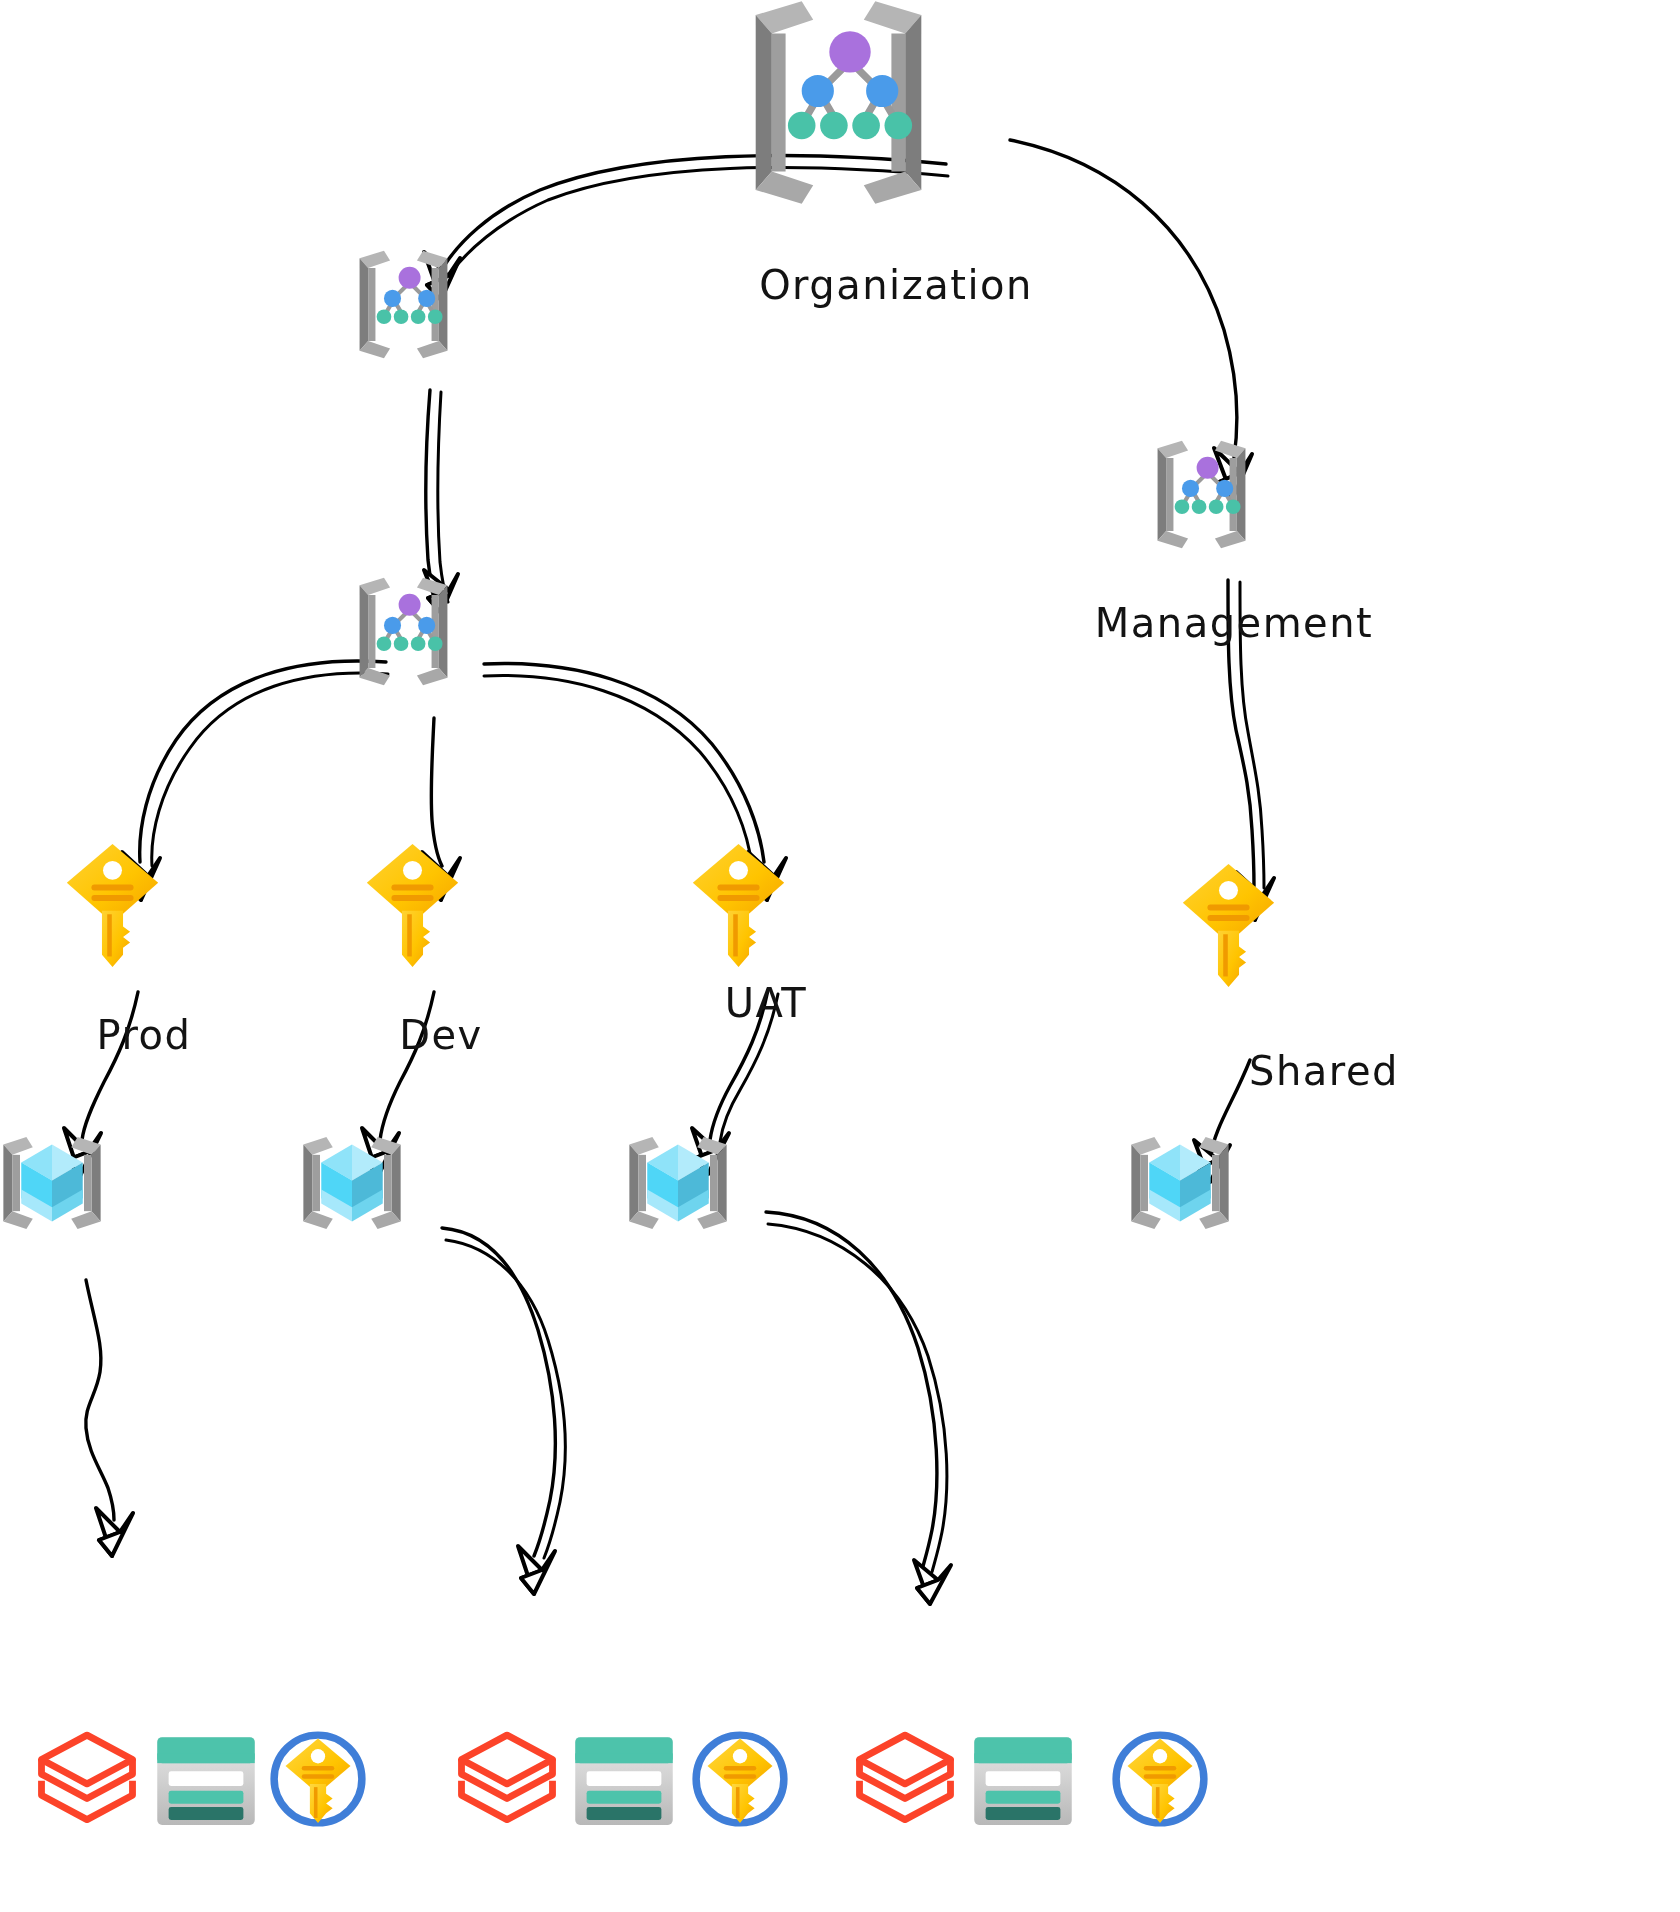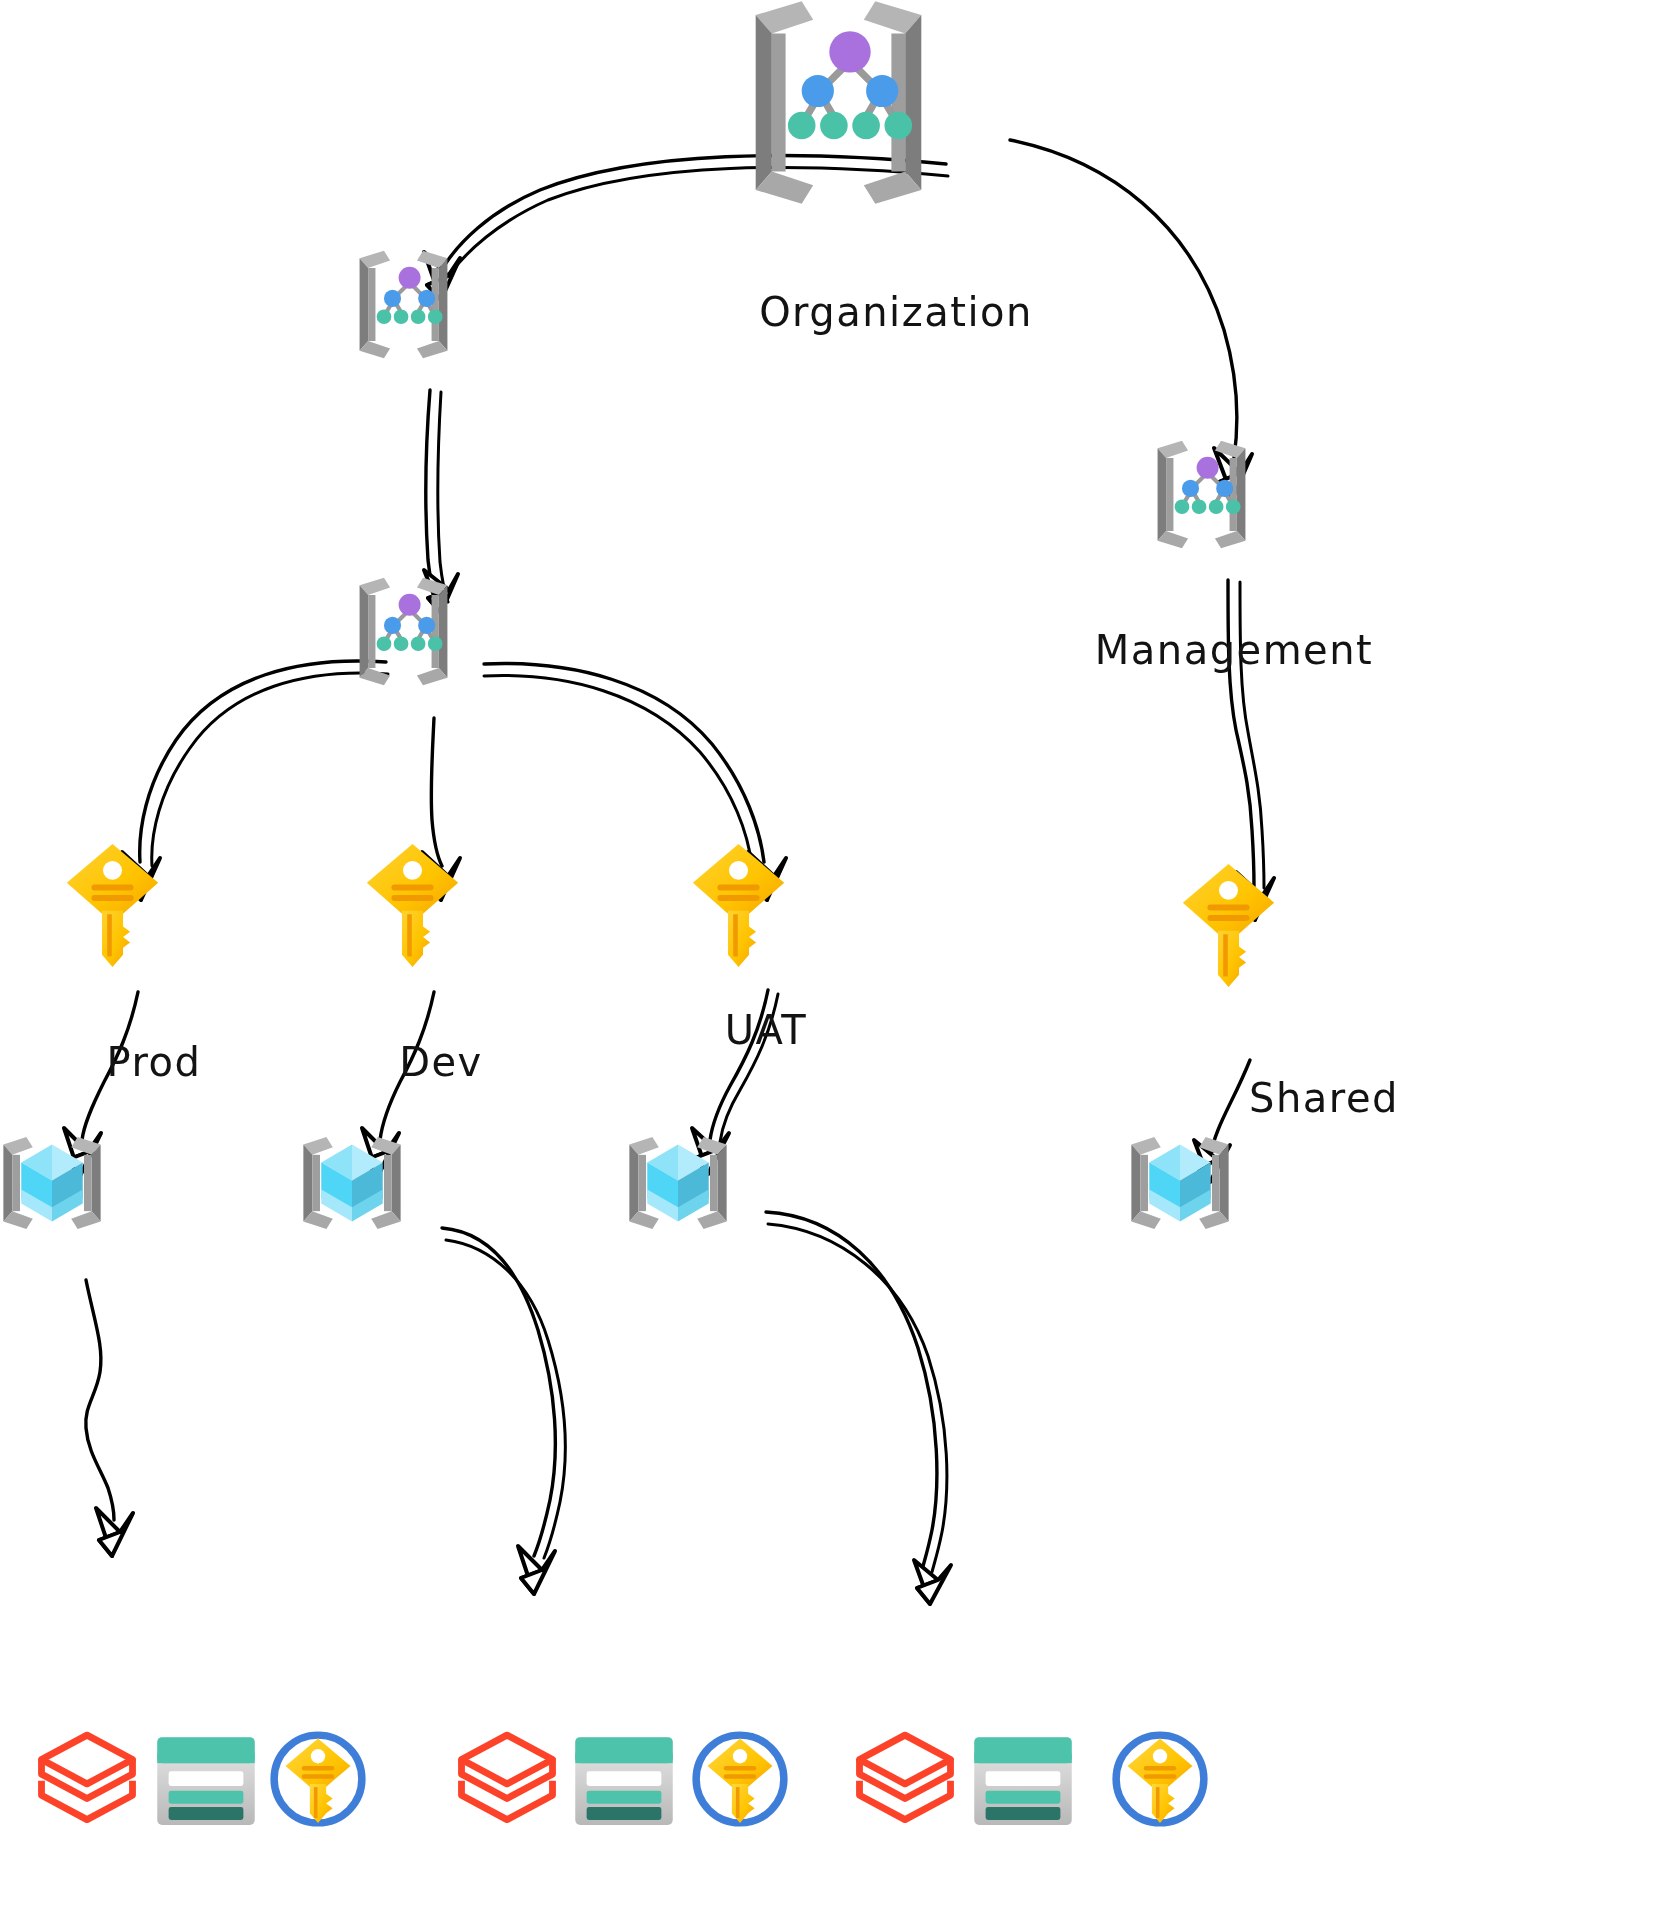--- a/index.html
+++ b/index.html
@@ -1,20 +1,20 @@
 <!DOCTYPE html>
 <html><head>
 <meta charset="utf-8">
 <style>
   html,body{margin:0;padding:0;background:#ffffff;}
   body{width:1680px;height:1912px;font-family:"DejaVu Sans",sans-serif;position:relative;overflow:hidden;}
   #stage{position:absolute;left:0;top:0;width:1680px;height:1912px;}
   svg.layer{position:absolute;left:0;top:0;width:1680px;height:1912px;}
   .lbl{position:absolute;font-family:"DejaVu Sans",sans-serif;font-size:40px;color:#131313;
-       white-space:nowrap;letter-spacing:1.5px;transform:translate(-50%,0);margin-top:27px;}
+       white-space:nowrap;letter-spacing:1.5px;transform:translate(-50%,0);}
   .node{position:absolute;transform:translate(-50%,-50%);}
 </style>
 </head>
 <body>
 
 <div id="stage">
 
   <svg class="layer" viewBox="0 0 1680 1912">
     <defs>
       <style>
@@ -262,21 +262,21 @@
         </linearGradient>
       </defs>
       <path d="M30,2 L56,24 L30,47 L4,24 Z" fill="url(#kg1)"></path>
       <circle cx="30" cy="17" r="5.4" fill="#ffffff"></circle>
       <rect x="18" y="25" width="24" height="3.4" rx="1.7" fill="#f09a00"></rect>
       <rect x="18" y="31" width="24" height="3.4" rx="1.7" fill="#f09a00"></rect>
       <path d="M24,40 L36,40 L36,49 L40,52 L36,55 L40,58 L36,61 L36,65 L30,72 L24,65 Z" fill="url(#kg1)"></path>
       <rect x="27" y="42" width="2.6" height="24" fill="#f09a00"></rect>
     </svg>
   </div>
-  <div class="lbl" style="left:154px;top:1012px;">Prod</div>
+  <div class="lbl" style="left:144px;top:1012px;">Prod</div>
 
   <div class="node" style="left:440px;top:938px;">
     <svg width="110" height="130" viewBox="0 0 60 74" style="display:block;margin-left:-55px;margin-top:-65px;">
       <path d="M30,2 L56,24 L30,47 L4,24 Z" fill="url(#kg1)"></path>
       <circle cx="30" cy="17" r="5.4" fill="#ffffff"></circle>
       <rect x="18" y="25" width="24" height="3.4" rx="1.7" fill="#f09a00"></rect>
       <rect x="18" y="31" width="24" height="3.4" rx="1.7" fill="#f09a00"></rect>
       <path d="M24,40 L36,40 L36,49 L40,52 L36,55 L40,58 L36,61 L36,65 L30,72 L24,65 Z" fill="url(#kg1)"></path>
       <rect x="27" y="42" width="2.6" height="24" fill="#f09a00"></rect>
     </svg>

